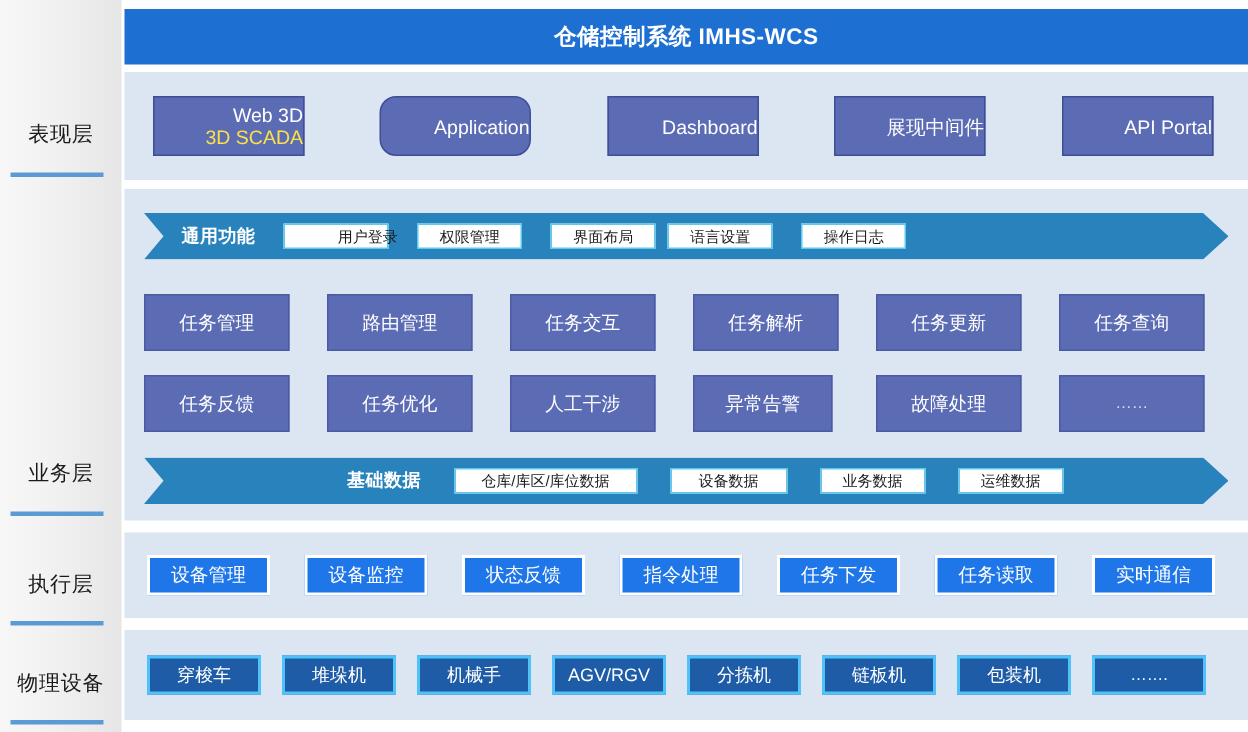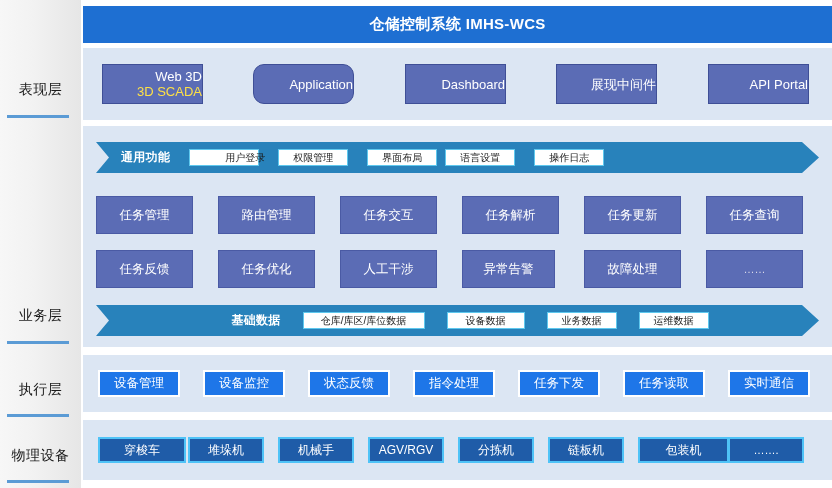--- a/index.html
+++ b/index.html
@@ -265,24 +265,24 @@
       <div class="exec-box" style="position:absolute; left:225px; width:82px;">状态反馈</div>
       <div class="exec-box" style="position:absolute; left:330px; width:82px;">指令处理</div>
       <div class="exec-box" style="position:absolute; left:435px; width:82px;">任务下发</div>
       <div class="exec-box" style="position:absolute; left:540px; width:82px;">任务读取</div>
       <div class="exec-box" style="position:absolute; left:645px; width:82px;">实时通信</div>
     </div>
   </div>
 
   <div class="panel" id="panel-physical">
     <div class="row" style="top:17px; height:26px;">
-      <div class="phys-box" style="position:absolute; left:15px;  width:88px;">穿梭车</div>
+      <div class="phys-box" style="position:absolute; left:15px;  width:76px;">穿梭车</div>
       <div class="phys-box" style="position:absolute; left:105px; width:76px;">堆垛机</div>
       <div class="phys-box" style="position:absolute; left:195px; width:76px;">机械手</div>
       <div class="phys-box" style="position:absolute; left:285px; width:76px;">AGV/RGV</div>
       <div class="phys-box" style="position:absolute; left:375px; width:76px;">分拣机</div>
       <div class="phys-box" style="position:absolute; left:465px; width:76px;">链板机</div>
-      <div class="phys-box" style="position:absolute; left:555px; width:91px;">包装机</div>
+      <div class="phys-box" style="position:absolute; left:555px; width:76px;">包装机</div>
       <div class="phys-box" style="position:absolute; left:645px; width:76px; font-size:11px;">…….</div>
     </div>
   </div>
 
 </div>
 
 </body></html>

